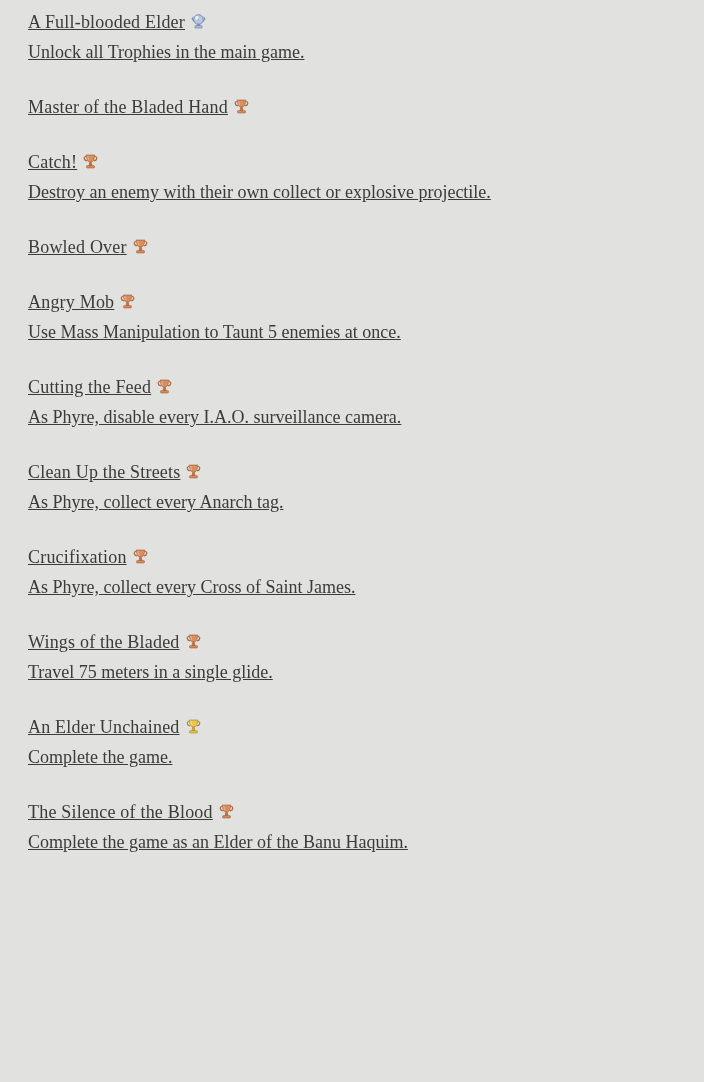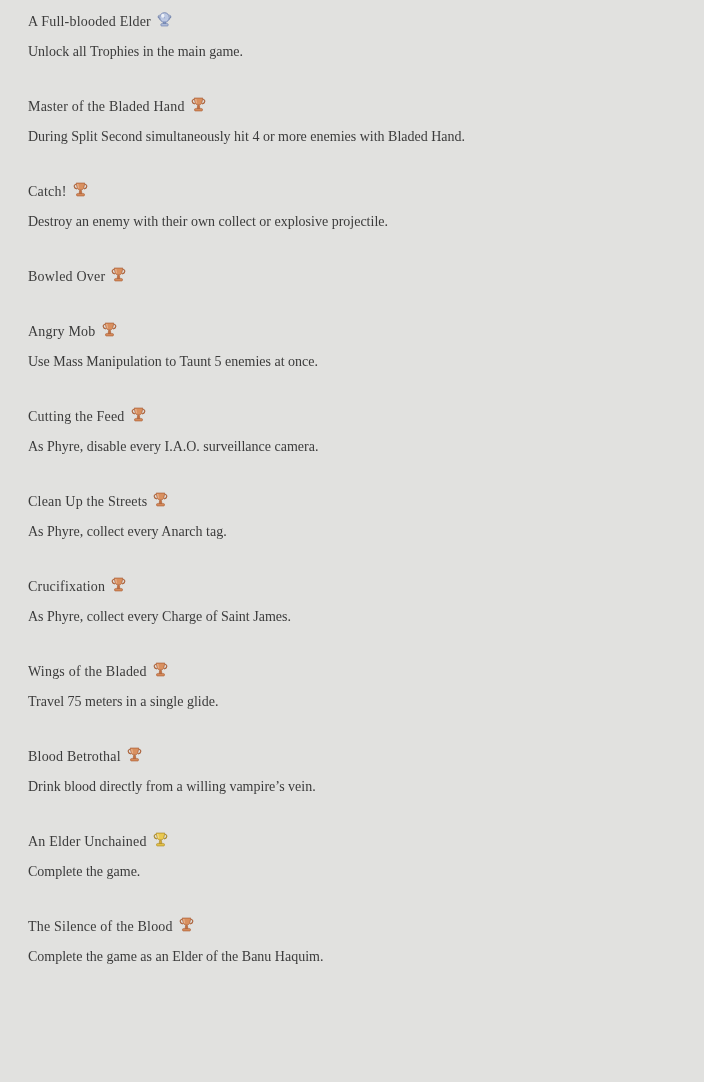--- a/index.html
+++ b/index.html
@@ -15,23 +15,24 @@
     overflow: hidden;
   }
   #trophy-list {
     padding: 7px 10px 0 28px;
   }
   .trophy {
     margin: 0 0 25px 0;
   }
   .trophy-title-line,
   .trophy-desc-line {
-    font-size: 14px;
+    font-size: 18px;
     line-height: 30px;
     white-space: nowrap;
+    text-decoration: underline;
   }
   .trophy-name {
     letter-spacing: 0.2px;
   }
   .trophy-icon {
     display: inline-block;
     width: 17px;
     height: 17px;
     margin-left: 5px;
     vertical-align: -2px;
@@ -65,21 +66,20 @@
     <div class="trophy-title-line">
       <span class="trophy-name">Master of the Bladed Hand</span><span class="trophy-icon"><svg viewBox="0 0 18 18" xmlns="http://www.w3.org/2000/svg">
             <path d="M4.3,3.6 C1.6,3.6 1.4,7.6 5.2,8.4" fill="none" stroke="#a85a30" stroke-width="1.1"></path>
             <path d="M13.7,3.6 C16.4,3.6 16.6,7.6 12.8,8.4" fill="none" stroke="#a85a30" stroke-width="1.1"></path>
             <path d="M4.4,2.2 L13.6,2.2 L12.4,7.6 C11.8,9.9 6.2,9.9 5.6,7.6 Z" fill="#d9905f" stroke="#a85a30" stroke-width="0.7"></path>
             <path d="M5.6,3.2 L6.6,3.2 L7.2,7.8 L6.2,7.4 Z" fill="#f2c9ad" opacity="0.8"></path>
             <path d="M8.1,9.8 L9.9,9.8 L10.5,13.2 L7.5,13.2 Z" fill="#c4703f" stroke="#a85a30" stroke-width="0.6"></path>
             <rect x="4.9" y="13.4" width="8.2" height="2.4" rx="0.6" fill="#d9905f" stroke="#a85a30" stroke-width="0.7"></rect>
           </svg></span>
     </div>
-    <div class="trophy-desc-line trophy-desc">During Split Second simultaneously hit 4 or more enemies with Bladed Hand.</div>
   </div>
 
   <div class="trophy">
     <div class="trophy-title-line">
       <span class="trophy-name">Catch!</span><span class="trophy-icon"><svg viewBox="0 0 18 18" xmlns="http://www.w3.org/2000/svg">
             <path d="M4.3,3.6 C1.6,3.6 1.4,7.6 5.2,8.4" fill="none" stroke="#a85a30" stroke-width="1.1"></path>
             <path d="M13.7,3.6 C16.4,3.6 16.6,7.6 12.8,8.4" fill="none" stroke="#a85a30" stroke-width="1.1"></path>
             <path d="M4.4,2.2 L13.6,2.2 L12.4,7.6 C11.8,9.9 6.2,9.9 5.6,7.6 Z" fill="#d9905f" stroke="#a85a30" stroke-width="0.7"></path>
             <path d="M5.6,3.2 L6.6,3.2 L7.2,7.8 L6.2,7.4 Z" fill="#f2c9ad" opacity="0.8"></path>
             <path d="M8.1,9.8 L9.9,9.8 L10.5,13.2 L7.5,13.2 Z" fill="#c4703f" stroke="#a85a30" stroke-width="0.6"></path>
@@ -151,50 +151,37 @@
     <div class="trophy-title-line">
       <span class="trophy-name">Crucifixation</span><span class="trophy-icon"><svg viewBox="0 0 18 18" xmlns="http://www.w3.org/2000/svg">
             <path d="M4.3,3.6 C1.6,3.6 1.4,7.6 5.2,8.4" fill="none" stroke="#a85a30" stroke-width="1.1"></path>
             <path d="M13.7,3.6 C16.4,3.6 16.6,7.6 12.8,8.4" fill="none" stroke="#a85a30" stroke-width="1.1"></path>
             <path d="M4.4,2.2 L13.6,2.2 L12.4,7.6 C11.8,9.9 6.2,9.9 5.6,7.6 Z" fill="#d9905f" stroke="#a85a30" stroke-width="0.7"></path>
             <path d="M5.6,3.2 L6.6,3.2 L7.2,7.8 L6.2,7.4 Z" fill="#f2c9ad" opacity="0.8"></path>
             <path d="M8.1,9.8 L9.9,9.8 L10.5,13.2 L7.5,13.2 Z" fill="#c4703f" stroke="#a85a30" stroke-width="0.6"></path>
             <rect x="4.9" y="13.4" width="8.2" height="2.4" rx="0.6" fill="#d9905f" stroke="#a85a30" stroke-width="0.7"></rect>
           </svg></span>
     </div>
-    <div class="trophy-desc-line trophy-desc">As Phyre, collect every Charge of Saint James.</div>
+    <div class="trophy-desc-line trophy-desc">As Phyre, collect every Cross of Saint James.</div>
   </div>
 
   <div class="trophy">
     <div class="trophy-title-line">
       <span class="trophy-name">Wings of the Bladed</span><span class="trophy-icon"><svg viewBox="0 0 18 18" xmlns="http://www.w3.org/2000/svg">
             <path d="M4.3,3.6 C1.6,3.6 1.4,7.6 5.2,8.4" fill="none" stroke="#a85a30" stroke-width="1.1"></path>
             <path d="M13.7,3.6 C16.4,3.6 16.6,7.6 12.8,8.4" fill="none" stroke="#a85a30" stroke-width="1.1"></path>
             <path d="M4.4,2.2 L13.6,2.2 L12.4,7.6 C11.8,9.9 6.2,9.9 5.6,7.6 Z" fill="#d9905f" stroke="#a85a30" stroke-width="0.7"></path>
             <path d="M5.6,3.2 L6.6,3.2 L7.2,7.8 L6.2,7.4 Z" fill="#f2c9ad" opacity="0.8"></path>
             <path d="M8.1,9.8 L9.9,9.8 L10.5,13.2 L7.5,13.2 Z" fill="#c4703f" stroke="#a85a30" stroke-width="0.6"></path>
             <rect x="4.9" y="13.4" width="8.2" height="2.4" rx="0.6" fill="#d9905f" stroke="#a85a30" stroke-width="0.7"></rect>
           </svg></span>
     </div>
     <div class="trophy-desc-line trophy-desc">Travel 75 meters in a single glide.</div>
   </div>
 
-  <div class="trophy">
-    <div class="trophy-title-line">
-      <span class="trophy-name">Blood Betrothal</span><span class="trophy-icon"><svg viewBox="0 0 18 18" xmlns="http://www.w3.org/2000/svg">
-            <path d="M4.3,3.6 C1.6,3.6 1.4,7.6 5.2,8.4" fill="none" stroke="#a85a30" stroke-width="1.1"></path>
-            <path d="M13.7,3.6 C16.4,3.6 16.6,7.6 12.8,8.4" fill="none" stroke="#a85a30" stroke-width="1.1"></path>
-            <path d="M4.4,2.2 L13.6,2.2 L12.4,7.6 C11.8,9.9 6.2,9.9 5.6,7.6 Z" fill="#d9905f" stroke="#a85a30" stroke-width="0.7"></path>
-            <path d="M5.6,3.2 L6.6,3.2 L7.2,7.8 L6.2,7.4 Z" fill="#f2c9ad" opacity="0.8"></path>
-            <path d="M8.1,9.8 L9.9,9.8 L10.5,13.2 L7.5,13.2 Z" fill="#c4703f" stroke="#a85a30" stroke-width="0.6"></path>
-            <rect x="4.9" y="13.4" width="8.2" height="2.4" rx="0.6" fill="#d9905f" stroke="#a85a30" stroke-width="0.7"></rect>
-          </svg></span>
-    </div>
-    <div class="trophy-desc-line trophy-desc">Drink blood directly from a willing vampire’s vein.</div>
-  </div>
 
   <div class="trophy">
     <div class="trophy-title-line">
       <span class="trophy-name">An Elder Unchained</span><span class="trophy-icon"><svg viewBox="0 0 18 18" xmlns="http://www.w3.org/2000/svg">
             <path d="M4.3,3.6 C1.6,3.6 1.4,7.6 5.2,8.4" fill="none" stroke="#a8851f" stroke-width="1.1"></path>
             <path d="M13.7,3.6 C16.4,3.6 16.6,7.6 12.8,8.4" fill="none" stroke="#a8851f" stroke-width="1.1"></path>
             <path d="M4.4,2.2 L13.6,2.2 L12.4,7.6 C11.8,9.9 6.2,9.9 5.6,7.6 Z" fill="#e9c84f" stroke="#a8851f" stroke-width="0.7"></path>
             <path d="M5.6,3.2 L6.6,3.2 L7.2,7.8 L6.2,7.4 Z" fill="#f7e9b6" opacity="0.8"></path>
             <path d="M8.1,9.8 L9.9,9.8 L10.5,13.2 L7.5,13.2 Z" fill="#d4a937" stroke="#a8851f" stroke-width="0.6"></path>
             <rect x="4.9" y="13.4" width="8.2" height="2.4" rx="0.6" fill="#e9c84f" stroke="#a8851f" stroke-width="0.7"></rect>

